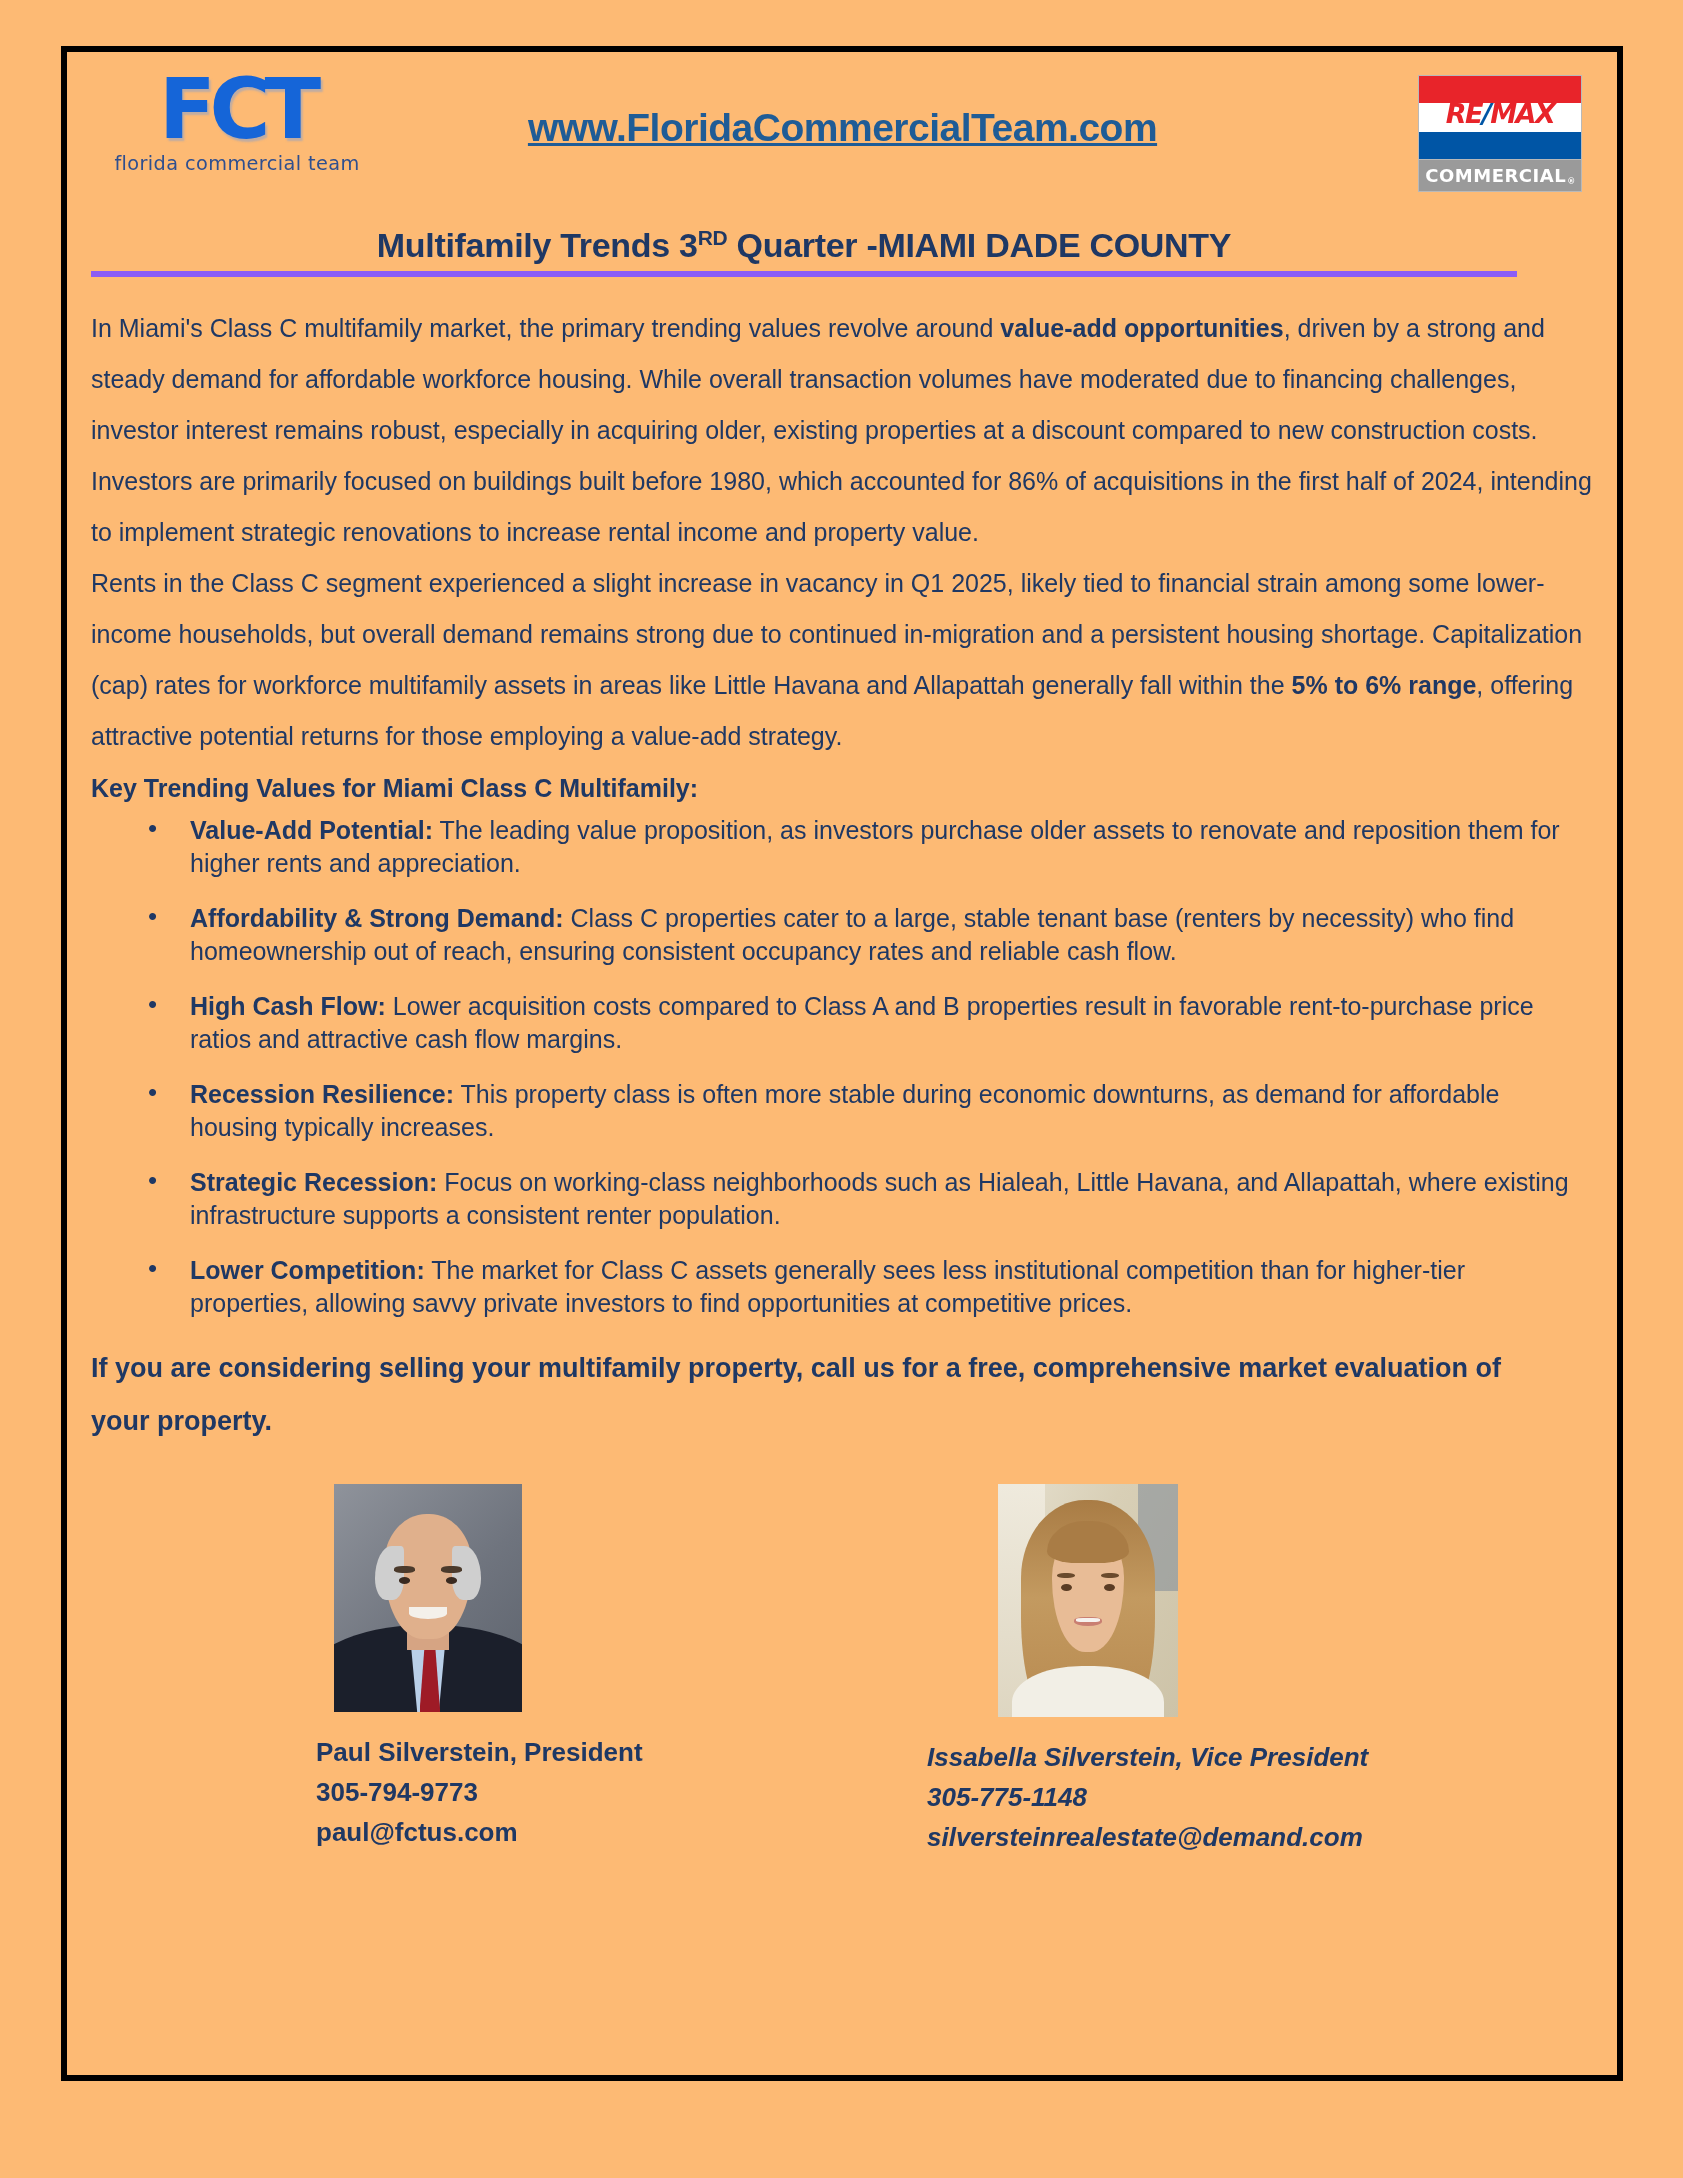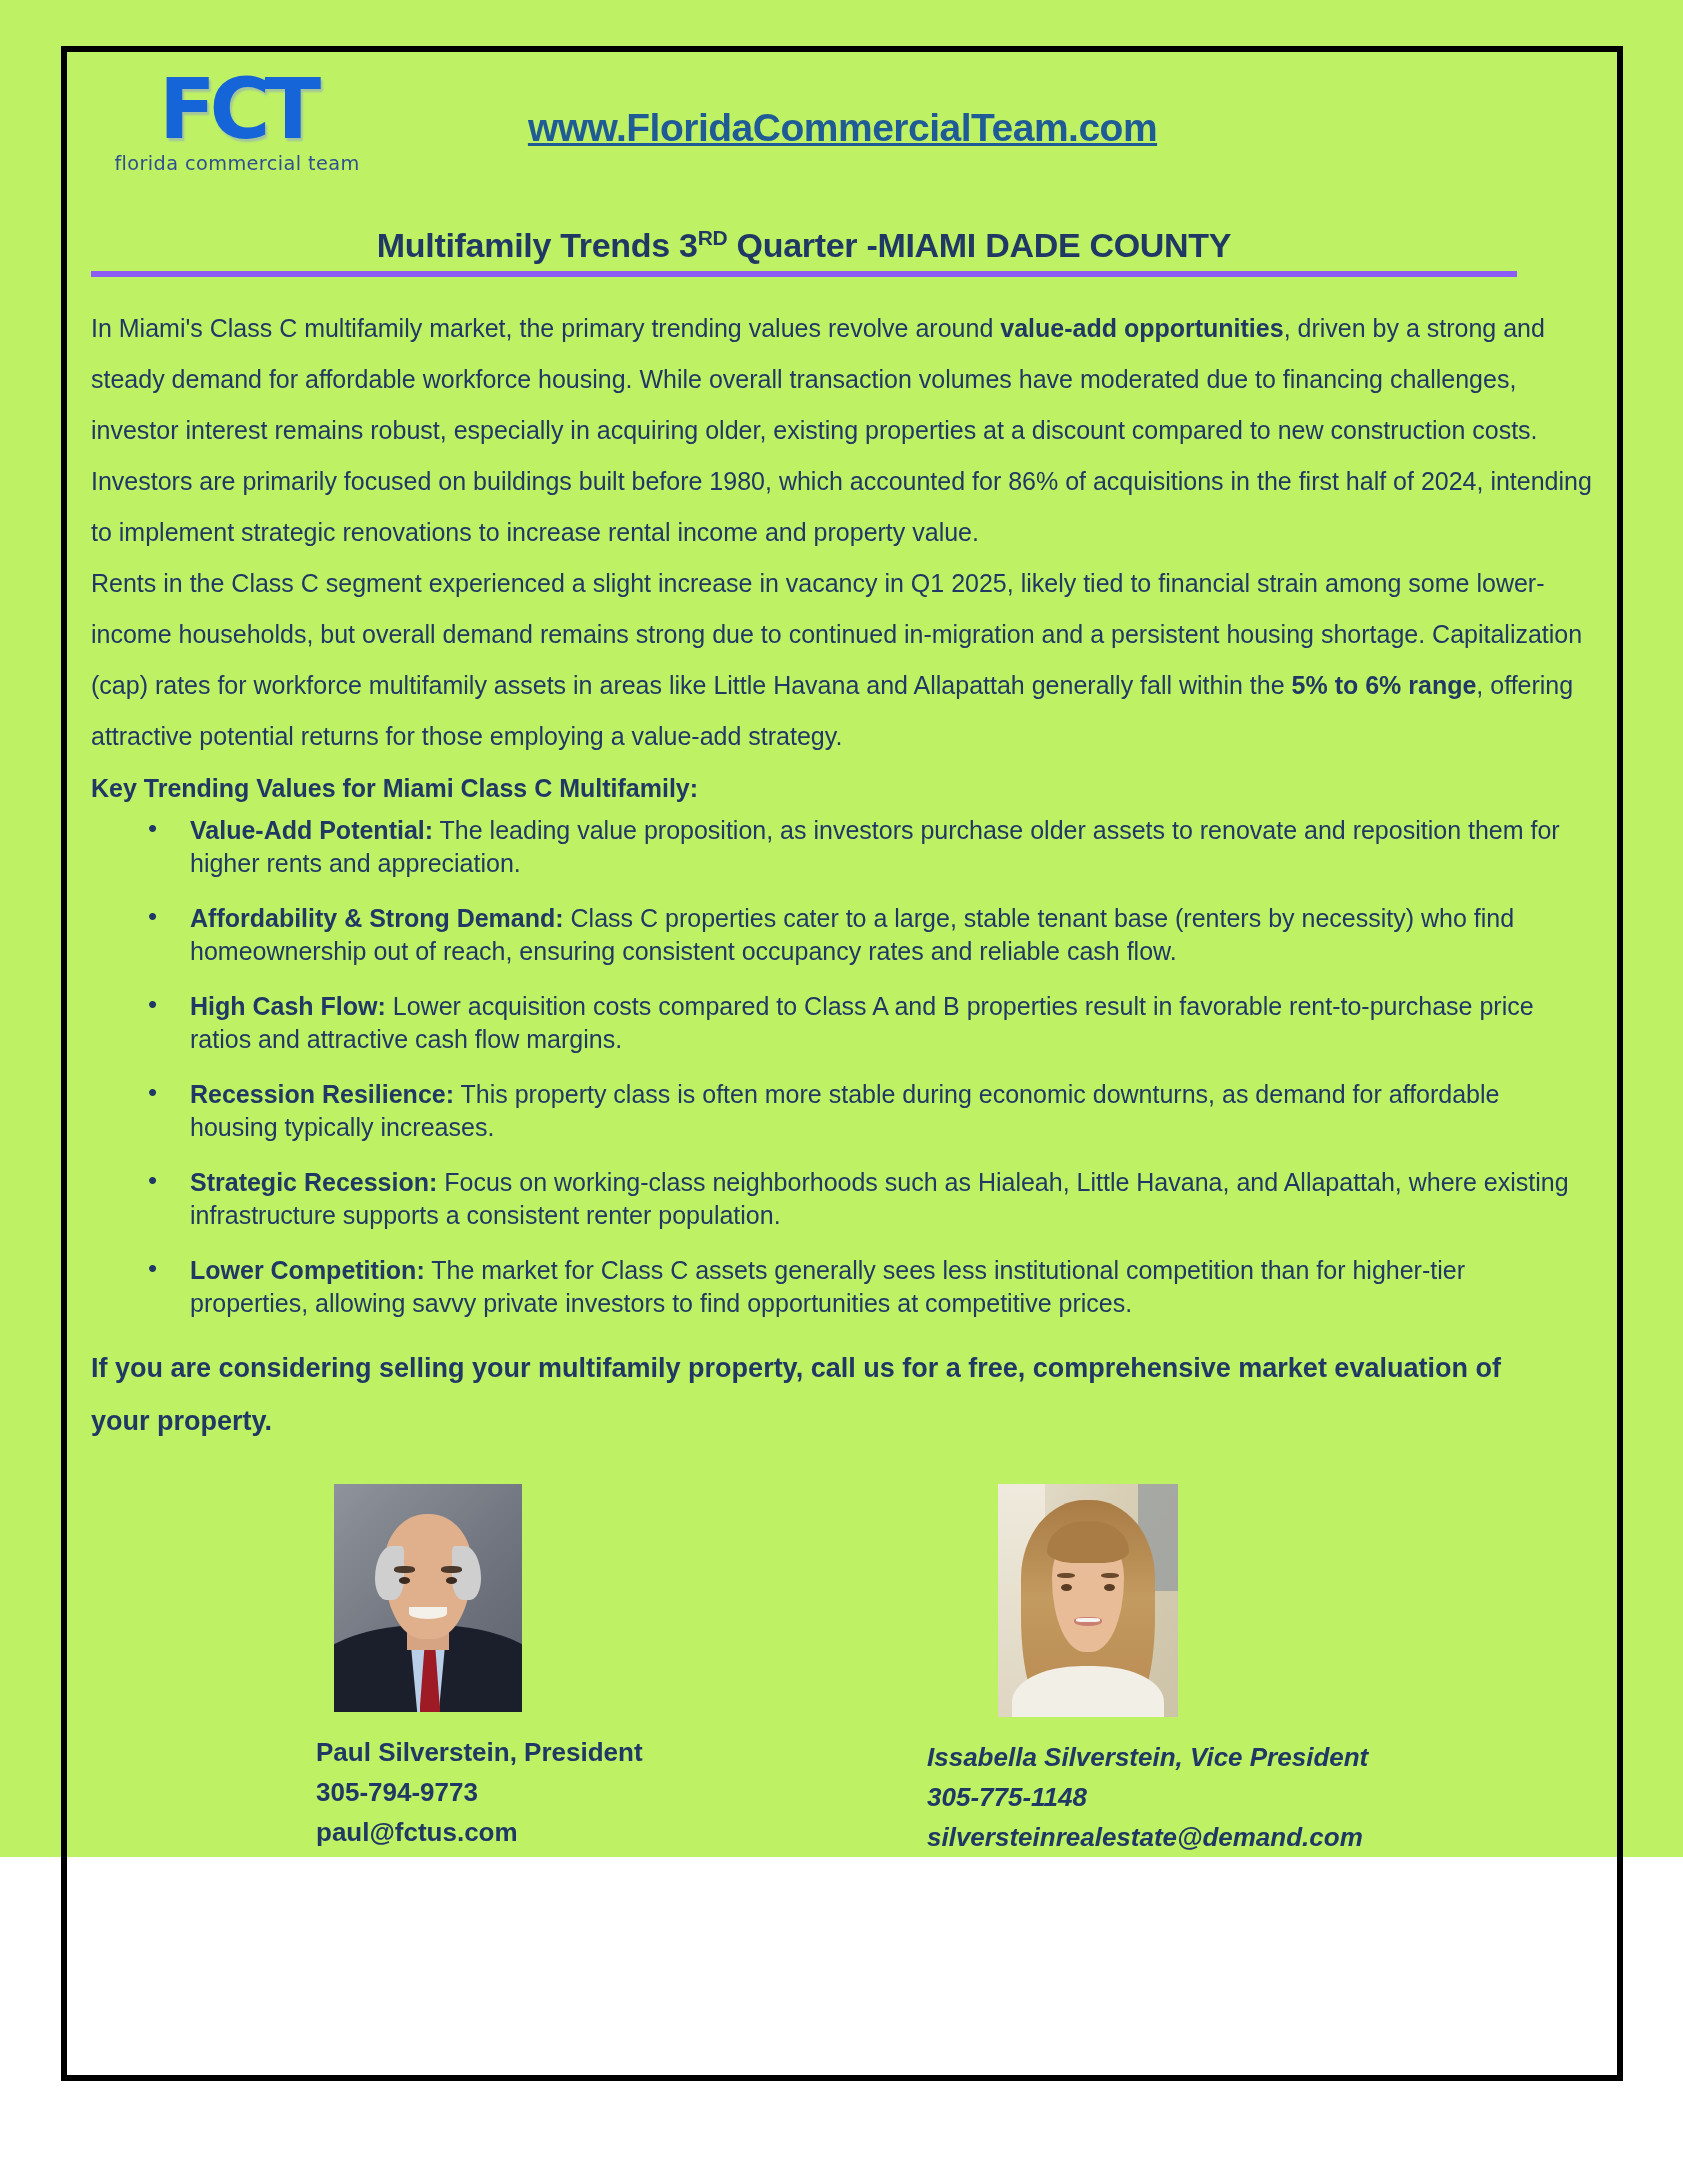--- a/index.html
+++ b/index.html
@@ -9,22 +9,22 @@
   }
   body {
     width: 1683px;
     height: 2178px;
     font-family: "Liberation Sans", sans-serif;
     overflow: hidden;
   }
   .page {
     position: relative;
     width: 1683px;
-    height: 1857px;
-    background: #bef264;
+    height: 2178px;
+    background: #fdba74;
     box-sizing: border-box;
   }
   .page-border {
     position: absolute;
     left: 61px;
     top: 46px;
     width: 1562px;
     height: 2035px;
     border: 6px solid #000000;
     box-sizing: border-box;
@@ -371,20 +371,28 @@
 
     <div class="header">
 
       <div class="fct-logo">
         <div class="fct-mark">FCT</div>
         <div class="fct-sub">florida commercial team</div>
       </div>
 
       <a class="site-url" href="#">www.FloridaCommercialTeam.com</a>
 
+      <div class="remax">
+        <div class="remax-flag">
+          <div class="remax-red"></div>
+          <div class="remax-blue"></div>
+          <div class="remax-word"><span>RE</span><span class="slash">/</span><span>MAX</span></div>
+        </div>
+        <div class="remax-commercial"><span>COMMERCIAL</span><span class="reg">®</span></div>
+      </div>
     </div>
 
     <div class="title-wrap">
       <div class="doc-title"><span>Multifamily Trends 3</span><sup>RD</sup><span> Quarter -MIAMI DADE COUNTY</span></div>
     </div>
 
     <div class="body-text">
       <p><span>In Miami's Class C multifamily market, the primary trending values revolve around </span><b>value-add opportunities</b><span>, driven by a strong and steady demand for affordable workforce housing. While overall transaction volumes have moderated due to financing challenges, investor interest remains robust, especially in acquiring older, existing properties at a discount compared to new construction costs.</span></p>
       <p>Investors are primarily focused on buildings built before 1980, which accounted for 86% of acquisitions in the first half of 2024, intending to implement strategic renovations to increase rental income and property value.</p>
       <p><span>Rents in the Class C segment experienced a slight increase in vacancy in Q1 2025, likely tied to financial strain among some lower-income households, but overall demand remains strong due to continued in-migration and a persistent housing shortage. Capitalization (cap) rates for workforce multifamily assets in areas like Little Havana and Allapattah generally fall within the </span><b>5% to 6% range</b><span>, offering attractive potential returns for those employing a value-add strategy.</span></p>

